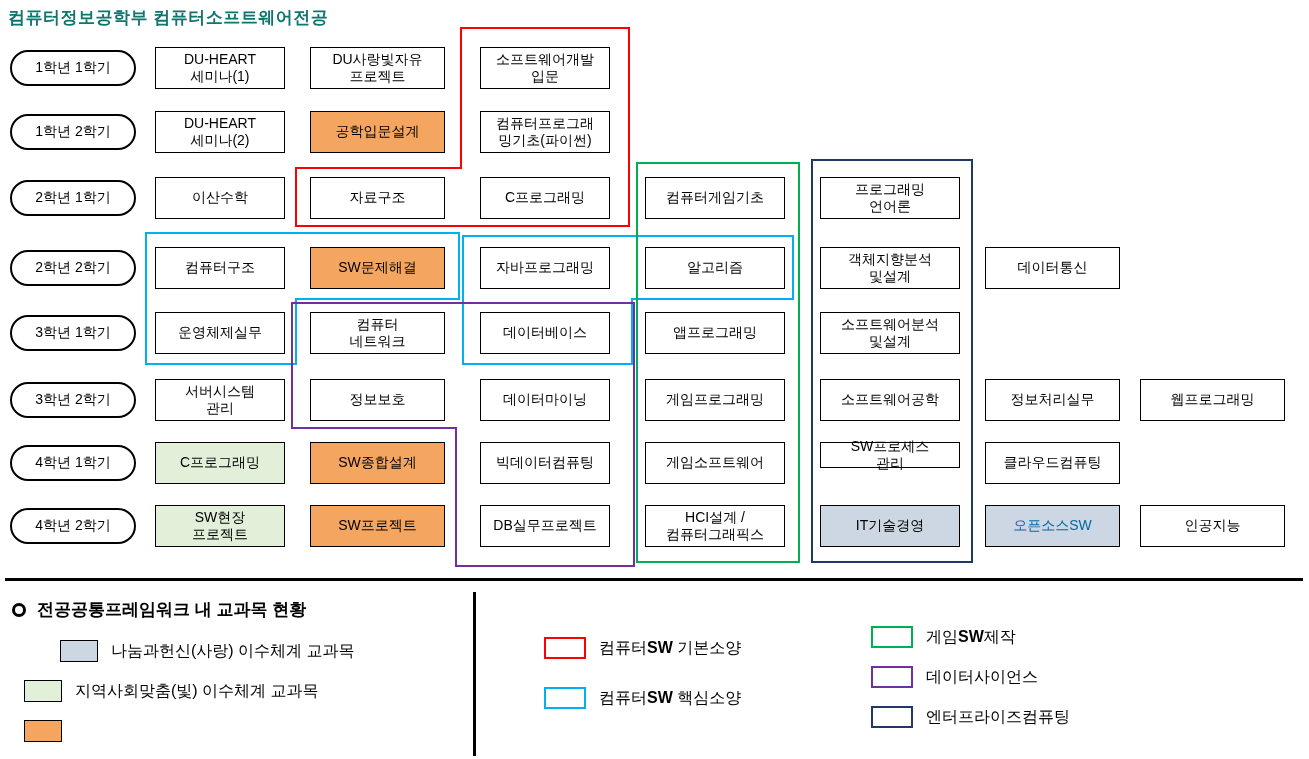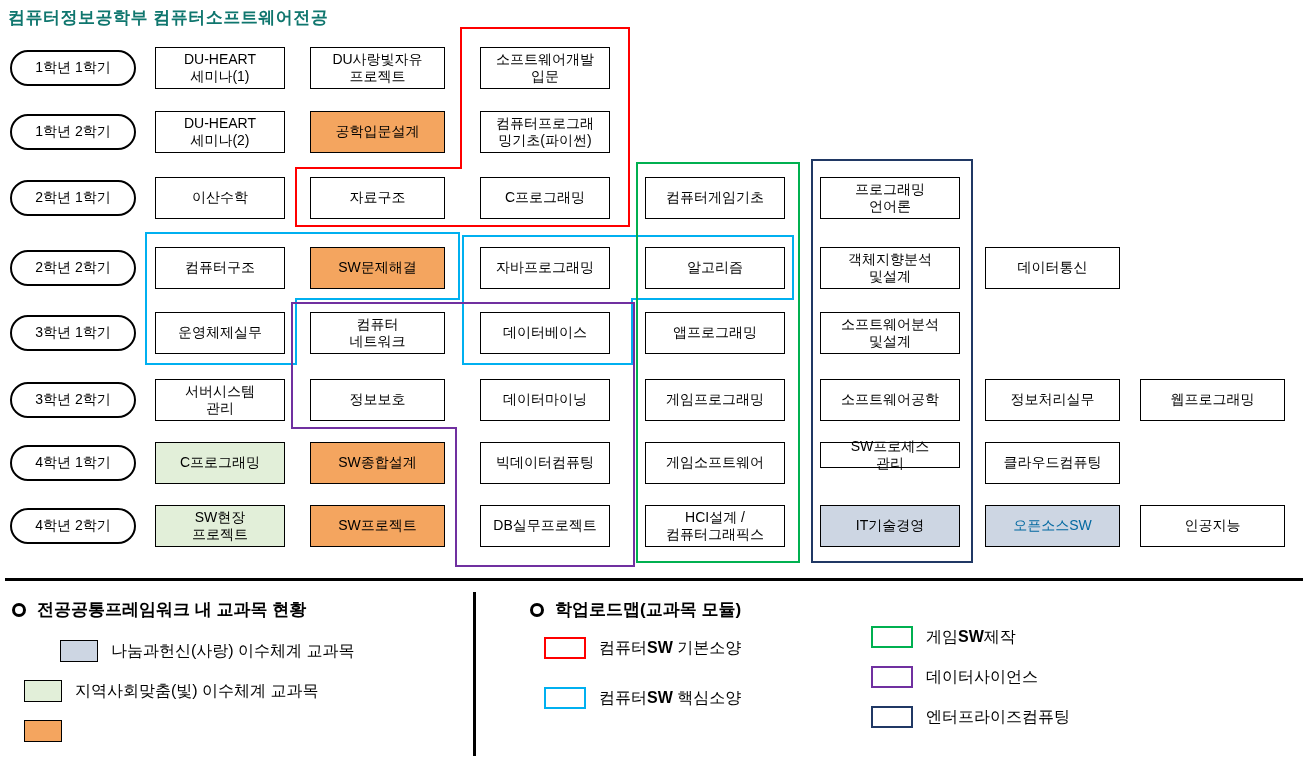--- a/index.html
+++ b/index.html
@@ -131,24 +131,20 @@
         <span class="swatch" style="background: rgb(226, 239, 217);"></span>
         <span>지역사회맞춤(빛) 이수체계 교과목</span>
       </div>
       <div class="legend-item" style="left: 24px; top: 720px;">
         <span class="swatch" style="background: rgb(244, 165, 95);"></span>
       </div>
     </div>
 
   <div class="vdivider"></div>
 
-  <div class="legend-header" style="left:530px; top:598px;">
-    <span class="ring"></span>
-    <span>학업로드맵(교과목 모듈)</span>
-  </div>
   <div id="roadmap-items">
       <div class="legend-item" style="left: 544px; top: 637px;">
         <span class="mod-swatch" style="border-color: rgb(255, 0, 0);"></span>
         <span><span>컴퓨터</span><b>SW</b><span> 기본소양</span></span>
       </div>
       <div class="legend-item" style="left: 544px; top: 687px;">
         <span class="mod-swatch" style="border-color: rgb(0, 176, 240);"></span>
         <span><span>컴퓨터</span><b>SW</b><span> 핵심소양</span></span>
       </div>
       <div class="legend-item" style="left: 871px; top: 626px;">

